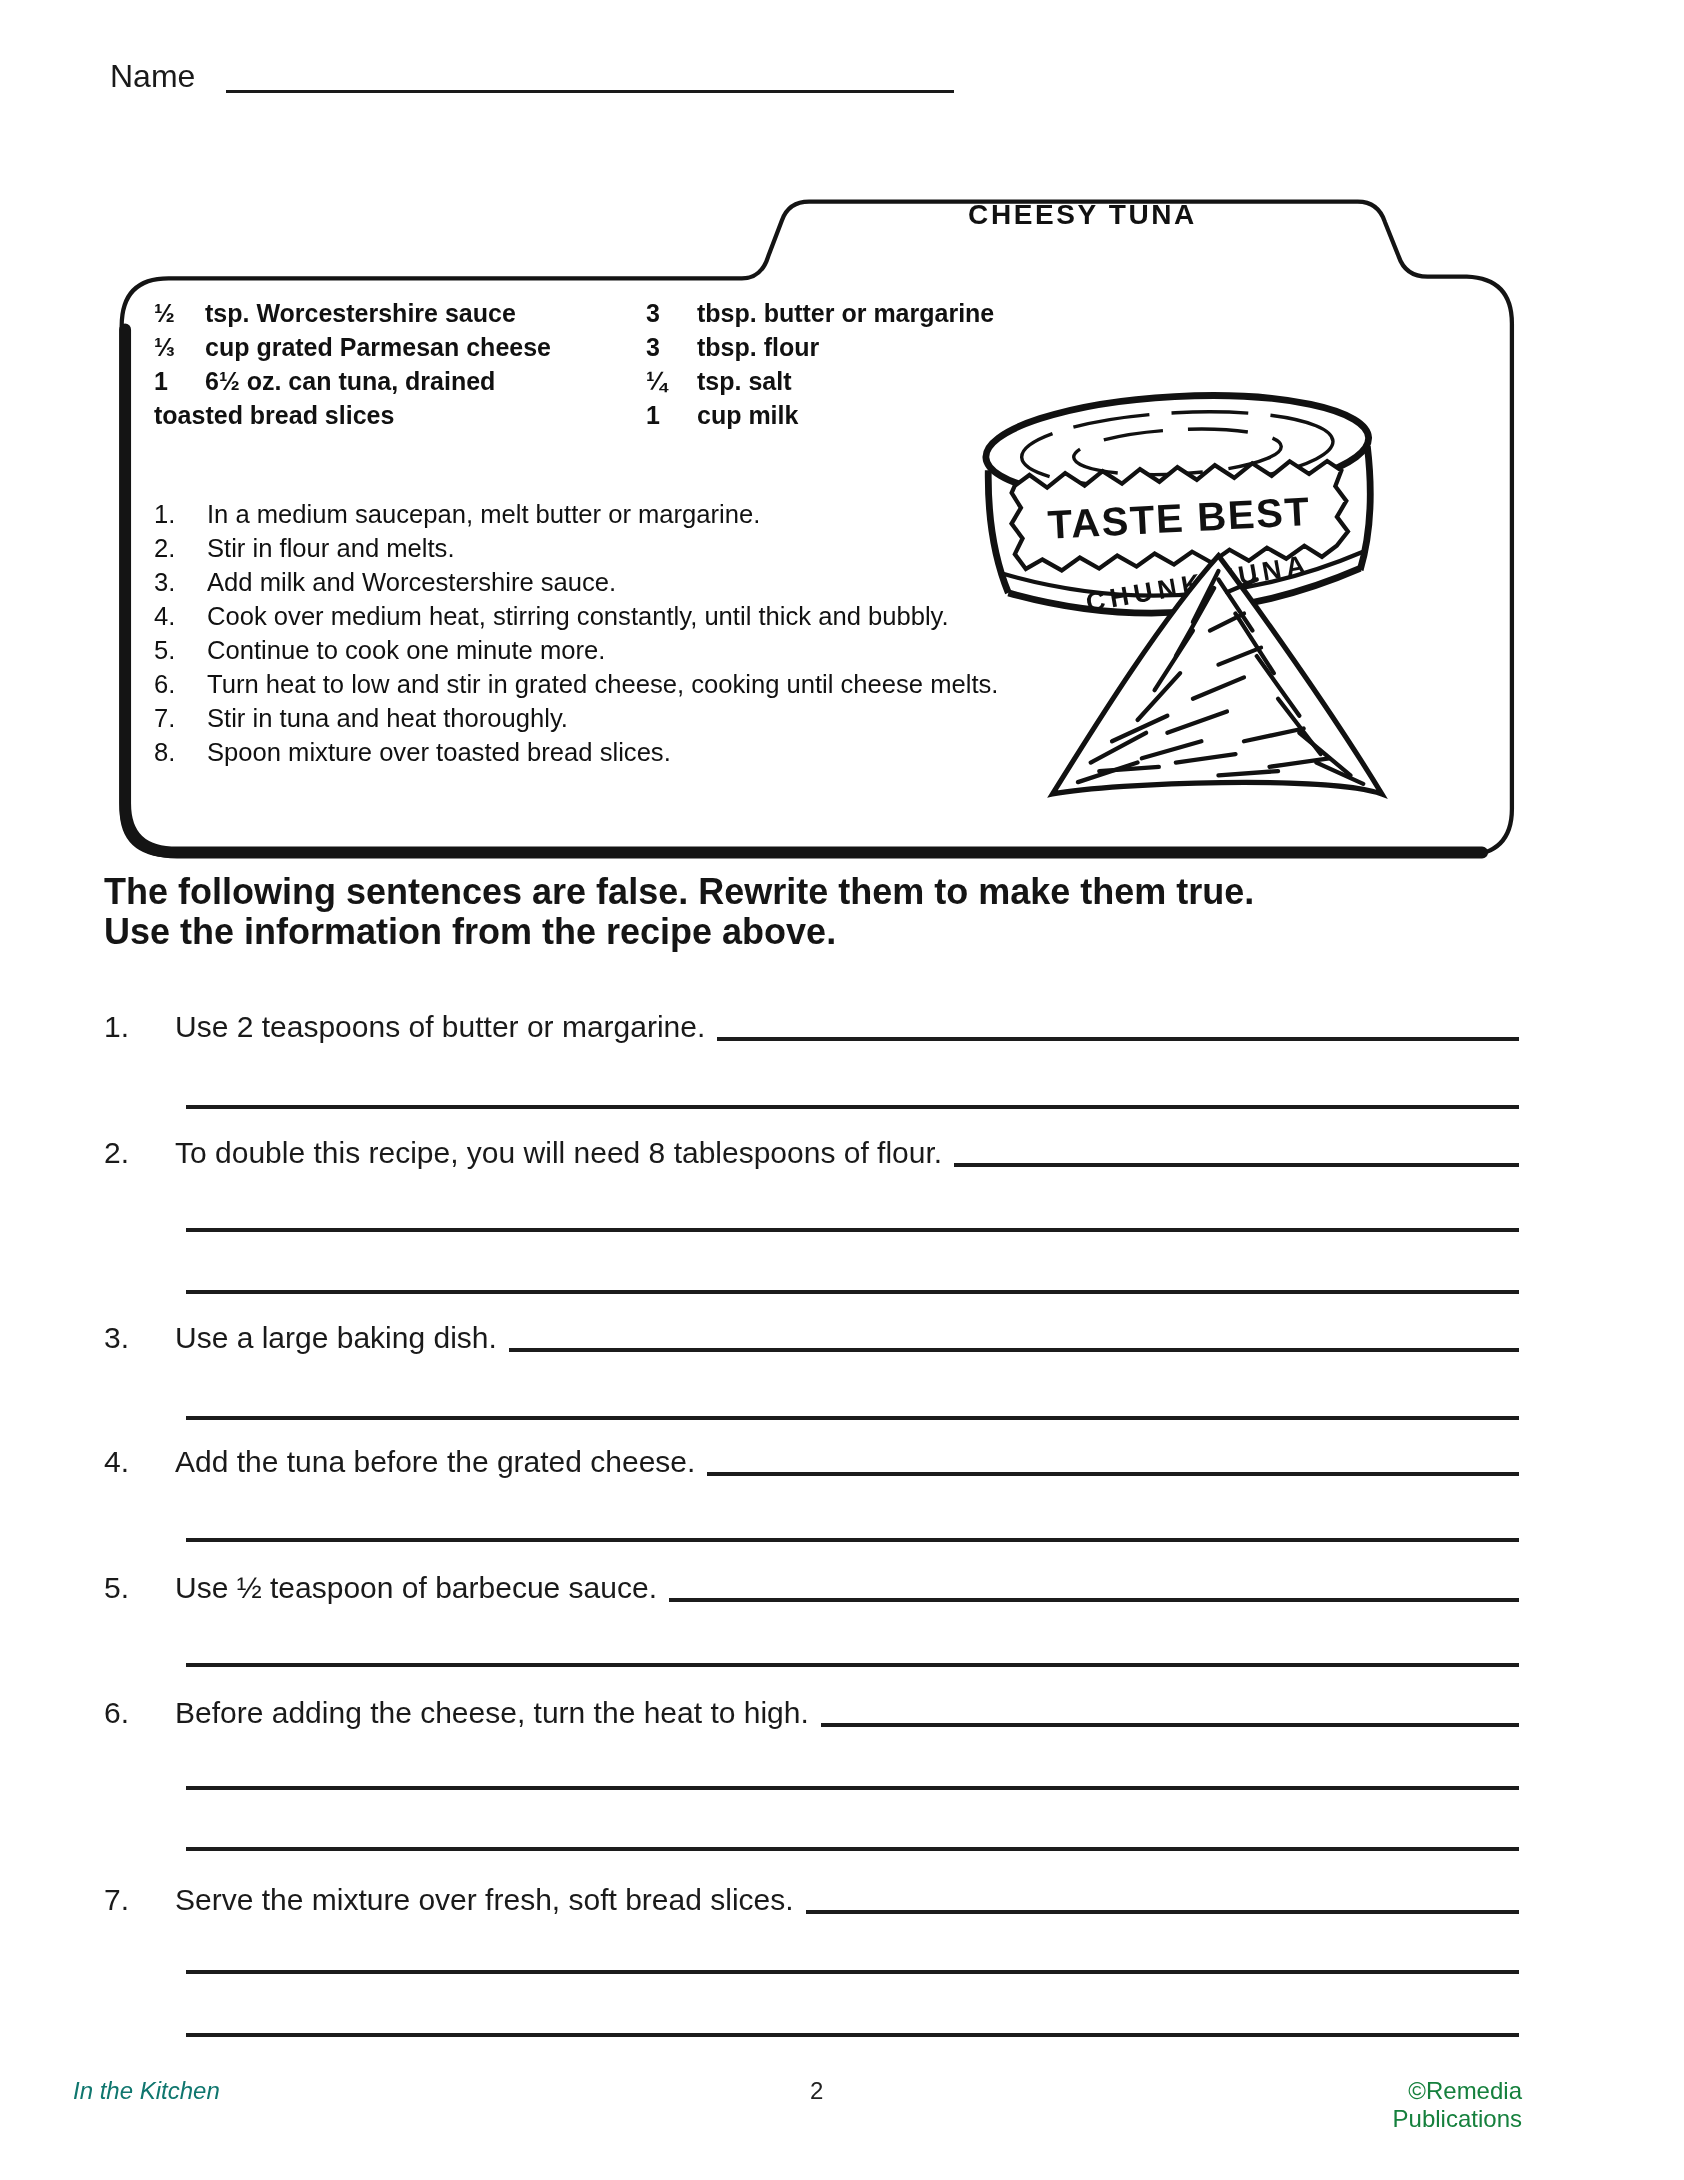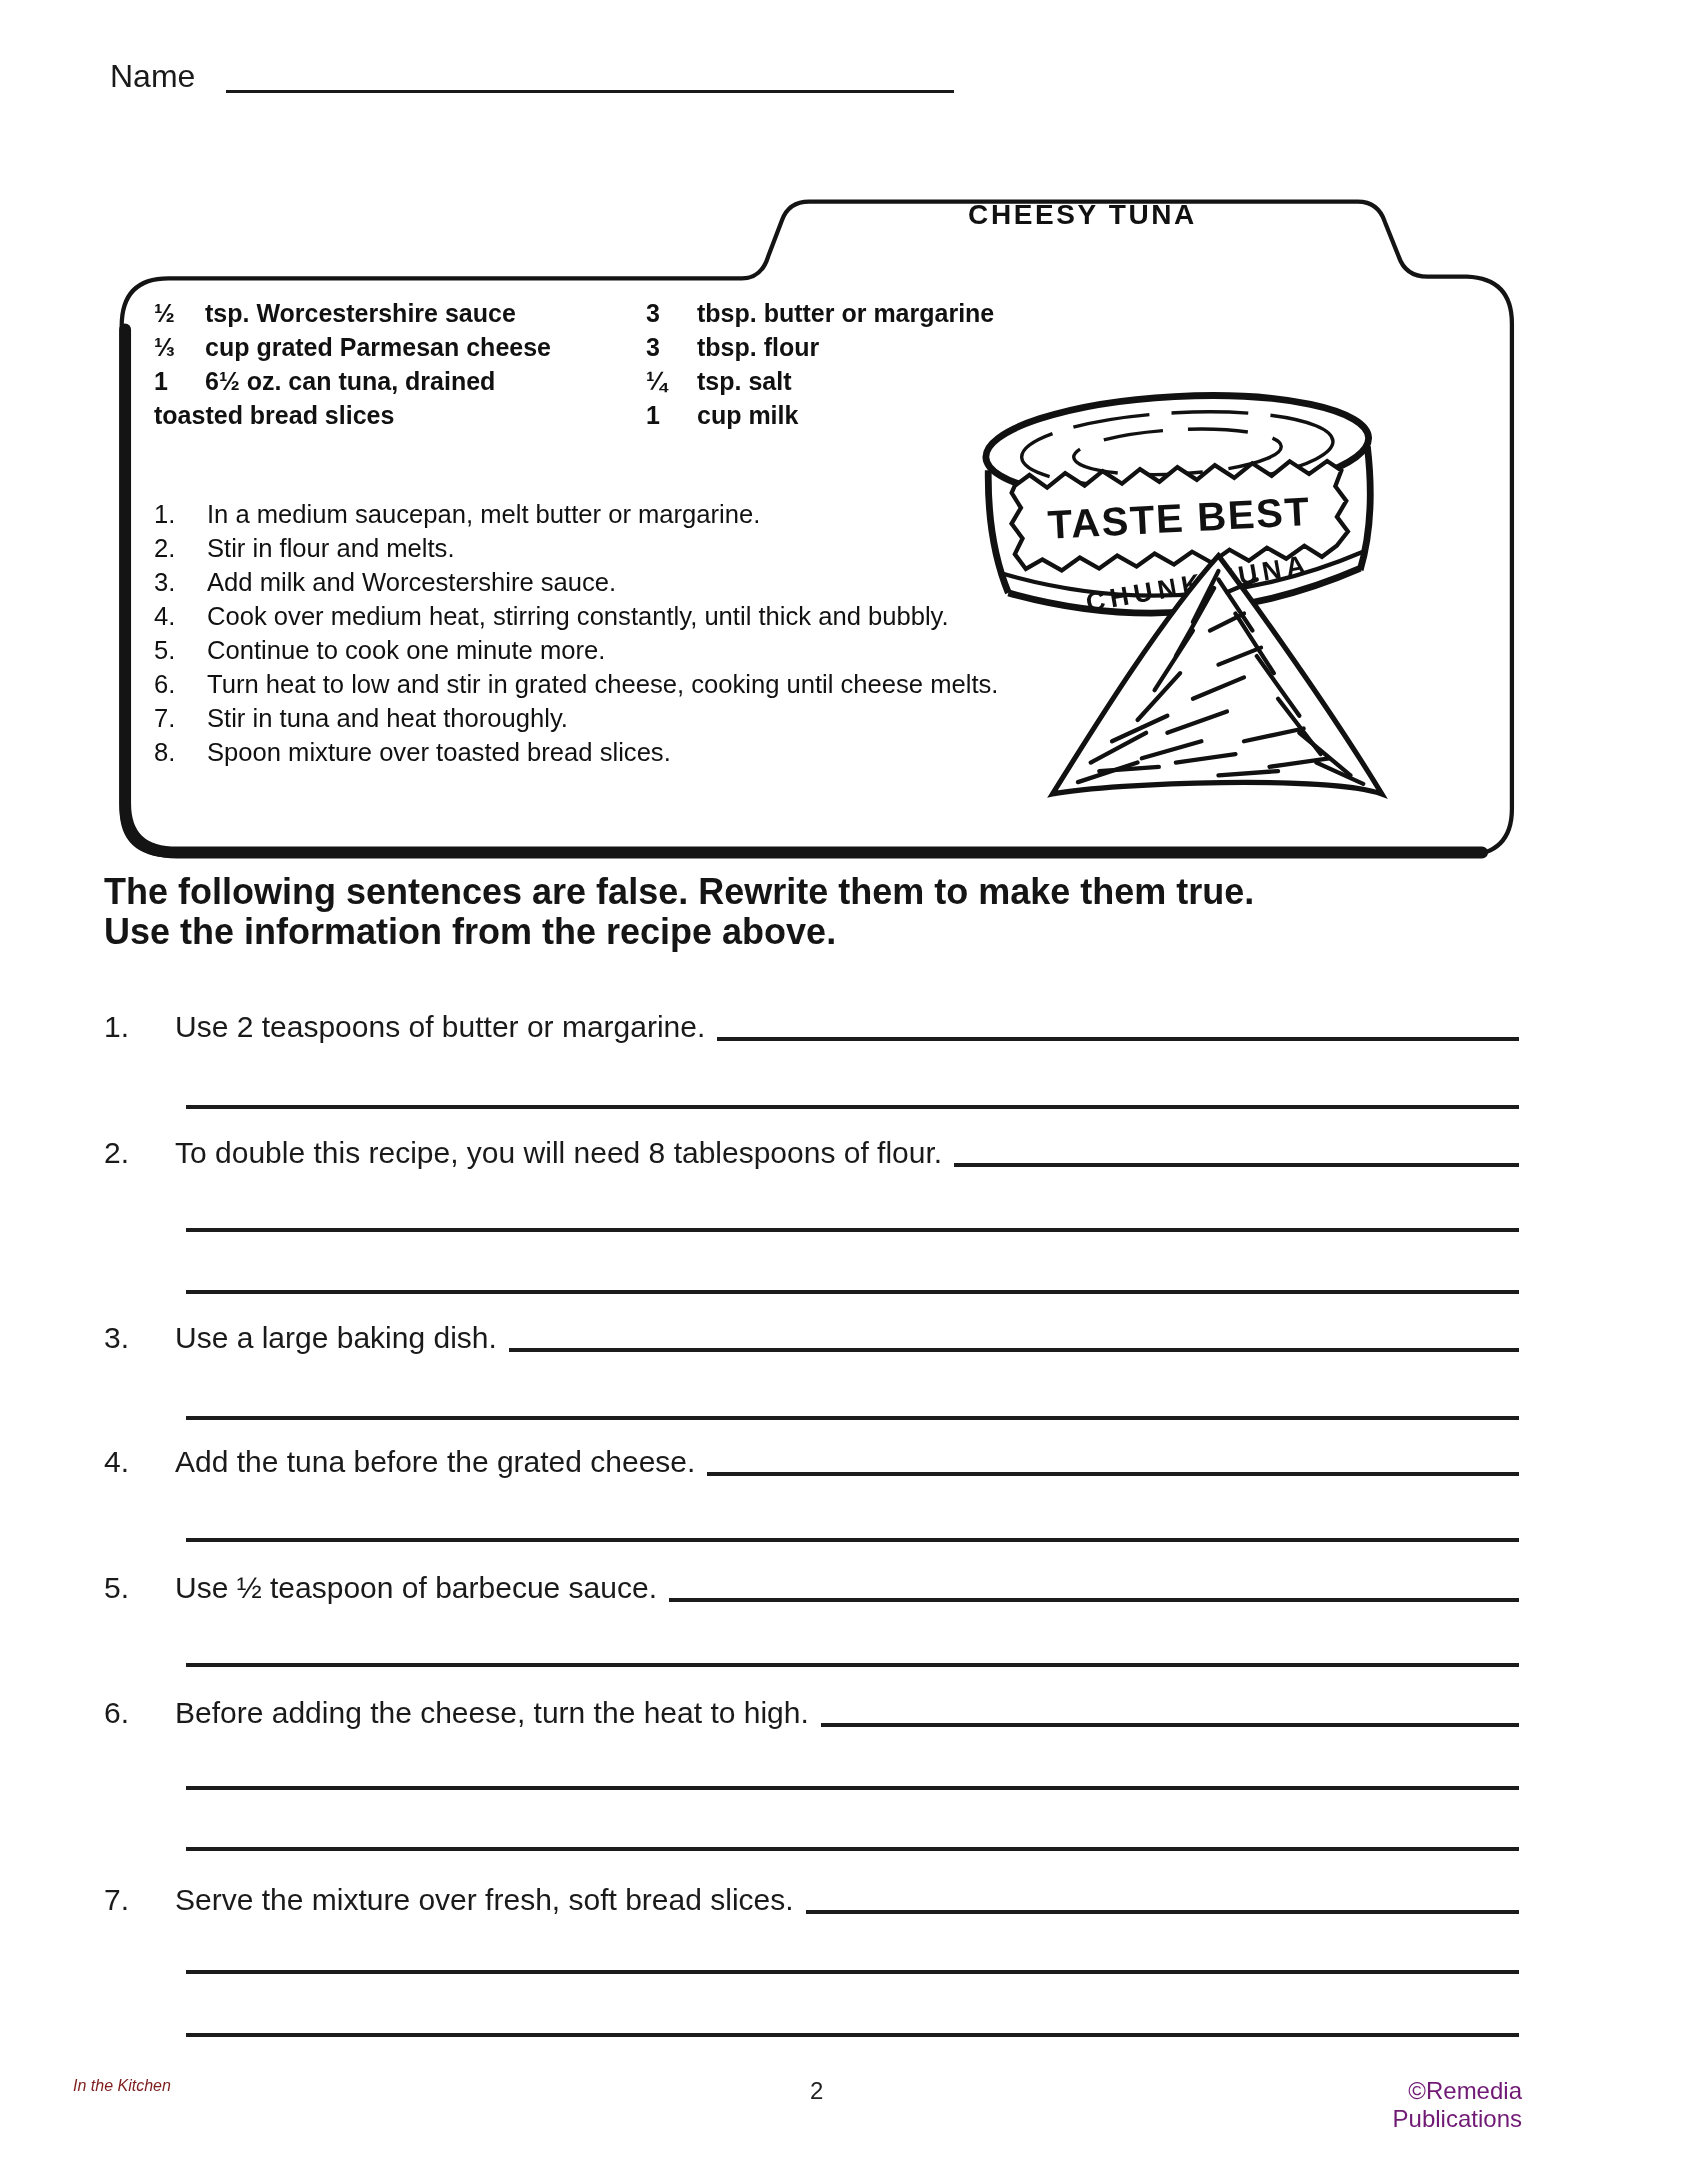--- a/index.html
+++ b/index.html
@@ -49,23 +49,23 @@
     font-size:30px;line-height:36px;color:#1a1a1a;
   }
   .q-num{flex:0 0 71px;width:71px;}
   .q-text{white-space:nowrap;}
   .q-fill{flex:1;height:0.9px;border-bottom:4.3px solid #1c1c1c;margin:0 0 4.3px 12px;}
   .cont-line{
     position:absolute;left:177px;width:1333px;height:0;
     border-top:4.3px solid #1c1c1c;
   }
   
-  .footer-left{position:absolute;left:64px;top:2077px;font-size:16px;font-style:italic;color:#7f1d1d;}
+  .footer-left{position:absolute;left:64px;top:2077px;font-size:24px;font-style:italic;color:#0f766e;}
   .footer-center{position:absolute;left:801px;top:2077px;font-size:24px;color:#222;}
-  .footer-right{position:absolute;left:1266px;top:2077px;width:247px;text-align:right;font-size:24px;color:#701a75;}
+  .footer-right{position:absolute;left:1266px;top:2077px;width:247px;text-align:right;font-size:24px;color:#15803d;}
 </style>
 </head>
 <body>
 
 <div class="page">
 
   <span class="name-label">Name</span>
   <div class="name-line"></div>
 
   <svg class="card-svg" width="1423" height="690" viewBox="0 0 1670 810">

